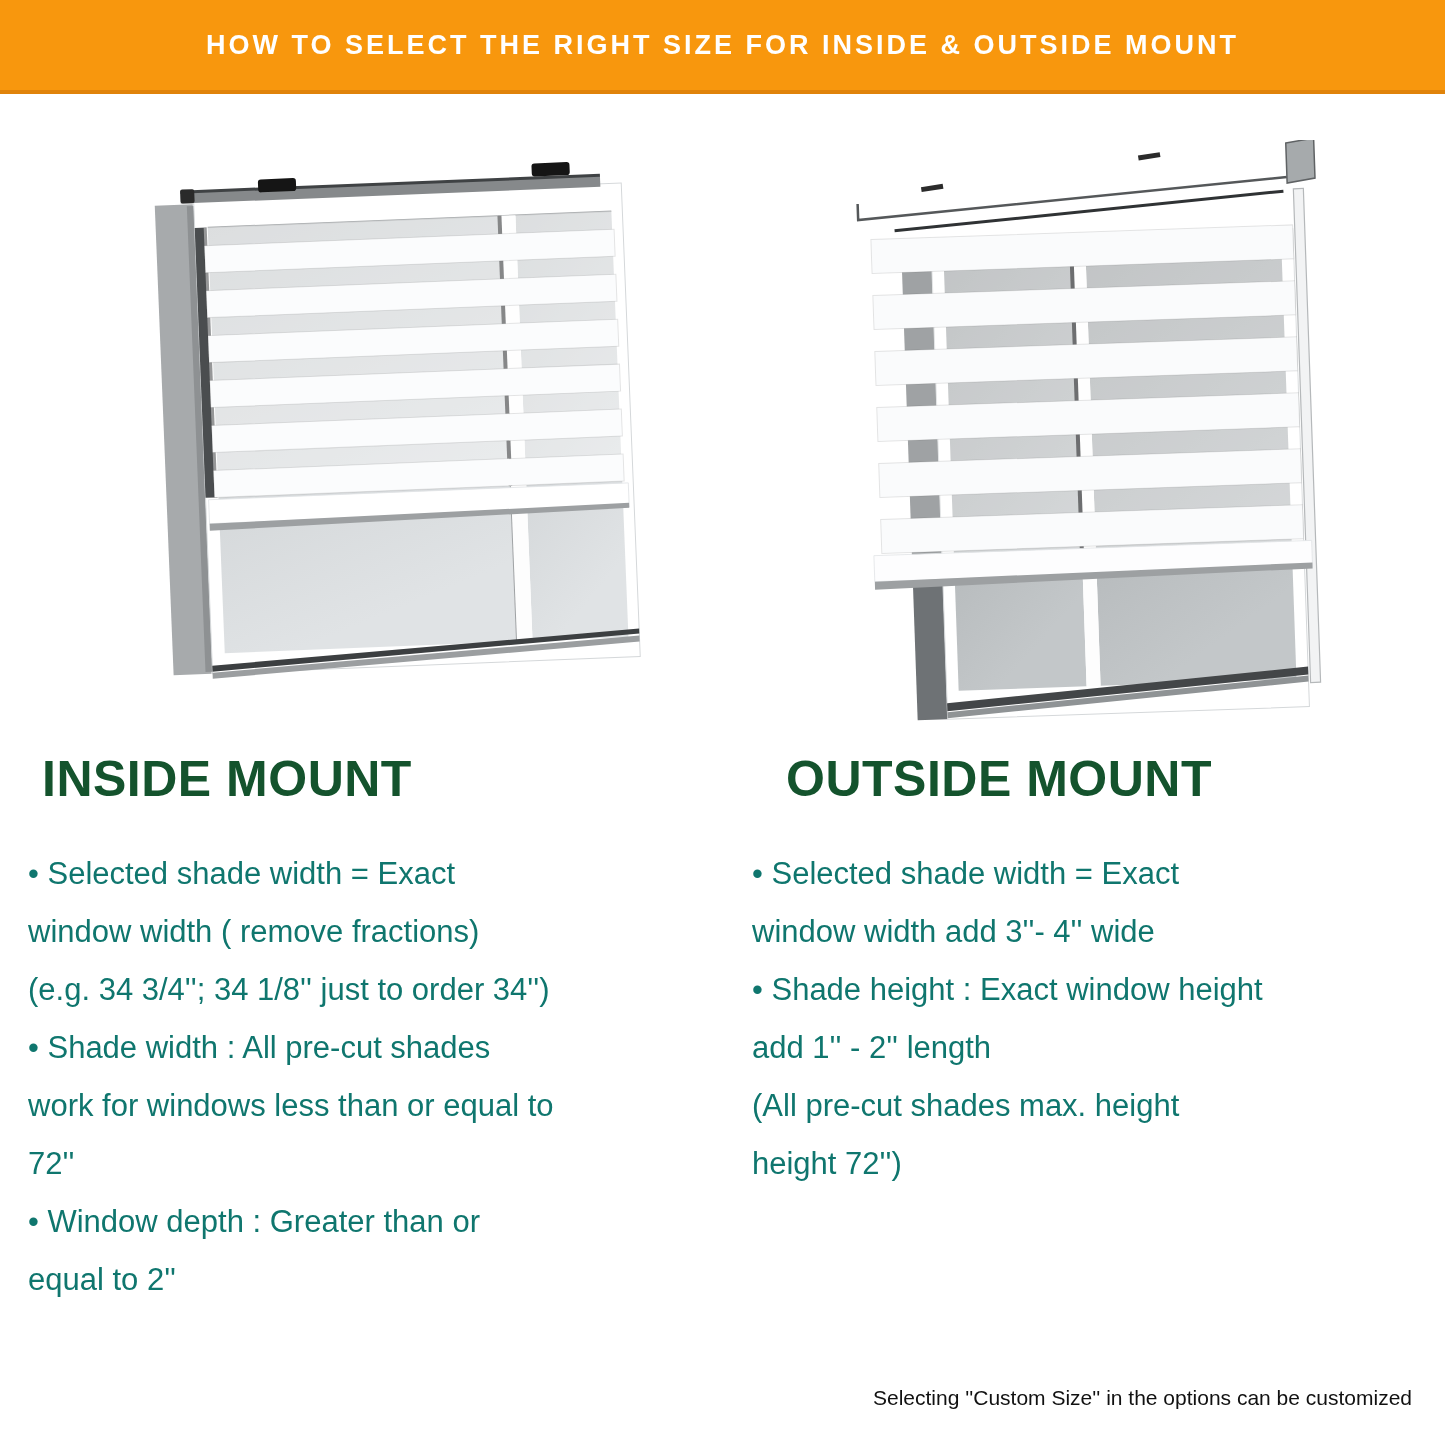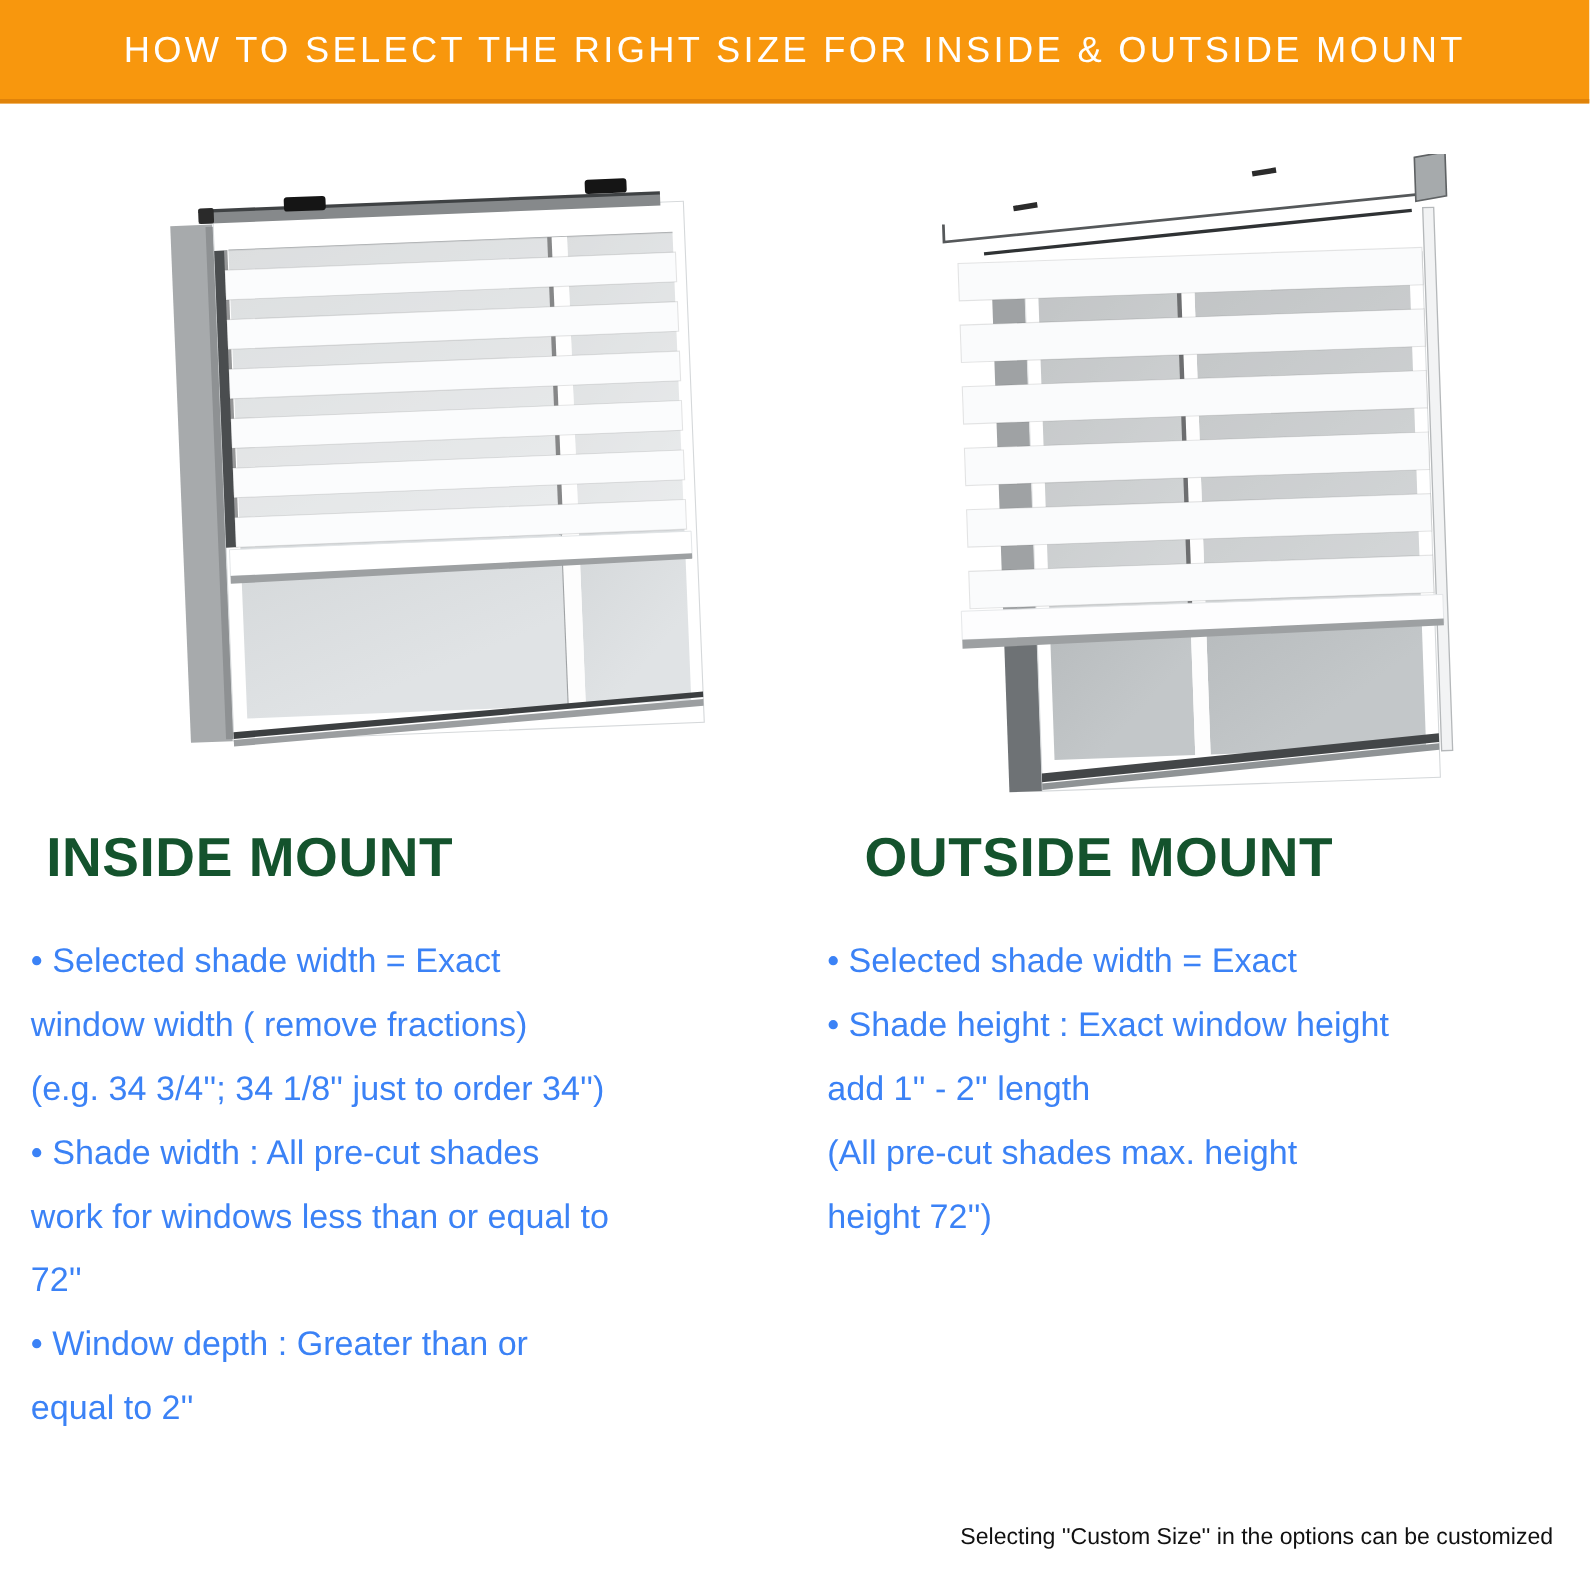--- a/index.html
+++ b/index.html
@@ -6,37 +6,37 @@
   body{
     width:1445px;height:1432px;position:relative;background:#ffffff;
     font-family:"Liberation Sans","DejaVu Sans",sans-serif;overflow:hidden;
   }
   .banner{
     position:absolute;left:0;top:0;width:1445px;height:90px;
     background:#F8970D;border-bottom:4px solid #E0830A;
     display:flex;align-items:center;justify-content:center;
   }
   .banner h1{
-    margin:17px;color:#ffffff;font-size:33px;font-weight:normal;
+    margin:17px;color:#ffffff;font-size:27px;font-weight:bold;
     letter-spacing:3px;white-space:nowrap;
   }
   .figure{position:absolute;}
   .fig-left{left:150px;top:146px;width:500px;height:570px;}
   .fig-right{left:852px;top:140px;width:480px;height:600px;}
   .mount-heading{
     position:absolute;margin:0;font-size:50px;font-weight:bold;
     color:#14532d;letter-spacing:0.5px;white-space:nowrap;
   }
   .heading-inside{left:42px;top:750px;}
   .heading-outside{left:786px;top:750px;}
   .spec-col{position:absolute;top:845px;}
   .spec-col-left{left:28px;width:710px;}
   .spec-col-right{left:752px;width:690px;}
   .spec-line{
-    display:block;font-size:31px;line-height:58px;color:#3b82f6;
+    display:block;font-size:31px;line-height:58px;color:#0f766e;
     white-space:nowrap;
   }
   .footer-note{
     position:absolute;left:0;top:1386px;width:1412px;text-align:right;
     font-size:21px;color:#111111;
   }
 </style>
 </head>
 <body>
 
@@ -150,19 +150,20 @@
   <span class="spec-line">(e.g. 34 3/4''; 34 1/8'' just to order 34'')</span>
   <span class="spec-line">•  Shade width : All pre-cut shades</span>
   <span class="spec-line">work for windows less than or equal to</span>
   <span class="spec-line">72''</span>
   <span class="spec-line">•  Window depth : Greater than or</span>
   <span class="spec-line">equal to 2''</span>
 </div>
 
 <div class="spec-col spec-col-right">
   <span class="spec-line">•  Selected shade width = Exact</span>
+  <span class="spec-line">window width add 3''- 4'' wide</span>
   <span class="spec-line">•  Shade height : Exact window height</span>
   <span class="spec-line">add 1'' - 2'' length</span>
   <span class="spec-line">(All pre-cut shades max. height</span>
   <span class="spec-line">height 72'')</span>
 </div>
 
 <div class="footer-note">Selecting ''Custom Size'' in the options can be customized</div>
 
 </body></html>

